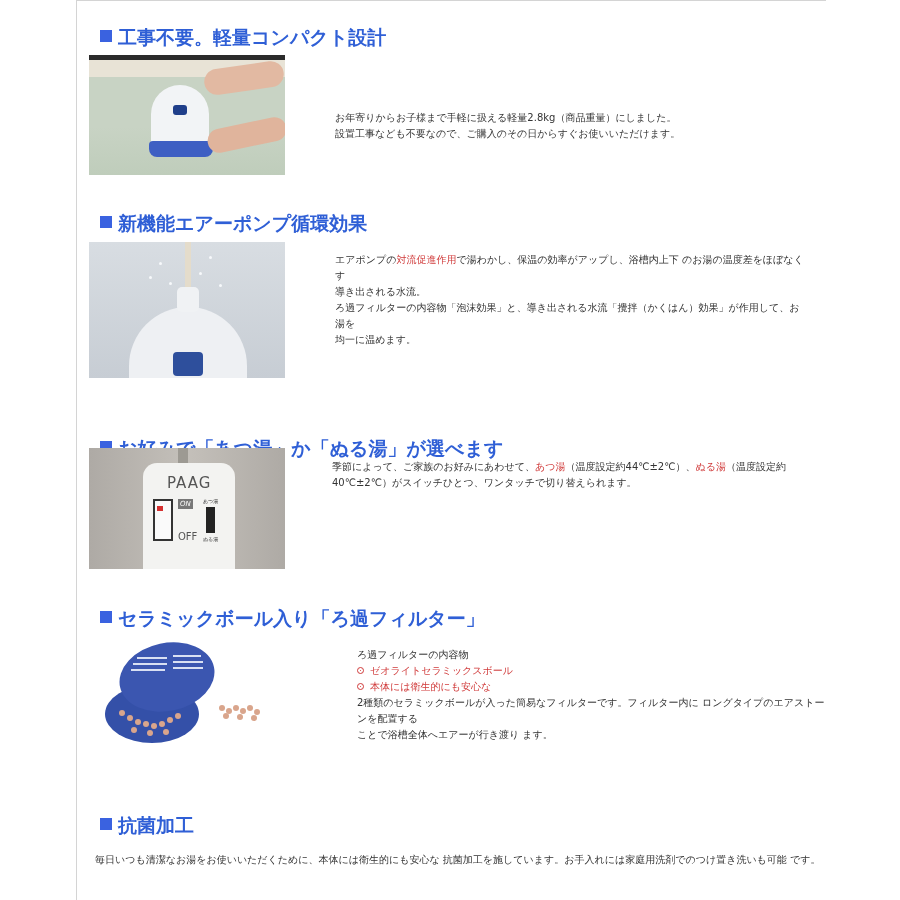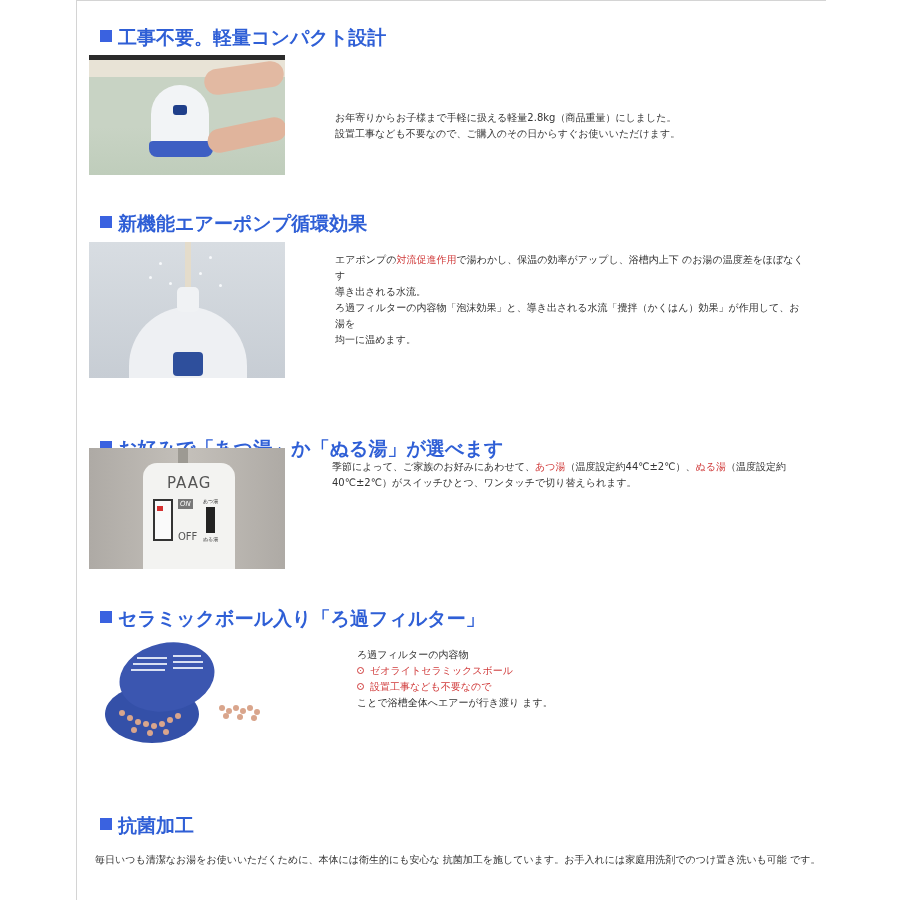--- a/index.html
+++ b/index.html
@@ -138,21 +138,22 @@
   <div class="ball" style="left:151px;top:73px"></div>
   <div class="ball" style="left:158px;top:70px"></div>
   <div class="ball" style="left:165px;top:74px"></div>
   <div class="ball" style="left:134px;top:78px"></div>
   <div class="ball" style="left:148px;top:79px"></div>
   <div class="ball" style="left:162px;top:80px"></div>
 </div>
 <div class="body-text" style="left:335px; top:647px; width:470px;margin-left:22px;">
   <div>ろ過フィルターの内容物</div>
   <div class="red"><span class="ok-icon"></span><span>ゼオライトセラミックスボール</span></div>
-  <div class="red"><span class="ok-icon"></span><span>設置工事なども不要なので</span></div>
+  <div class="red"><span class="ok-icon"></span><span>本体には衛生的にも安心な</span></div>
+  <div>2種類のセラミックボールが入った簡易なフィルターです。フィルター内に ロングタイプのエアストーンを配置する</div>
   <div>ことで浴槽全体へエアーが行き渡り ます。</div>
   <div style="height:16px"></div>
 </div>
 
 <div class="heading" style="top:813px;">
   <span class="sq"></span><span>抗菌加工</span>
 </div>
 <div class="body-text" style="left:95px; top:852px; width:760px; white-space:nowrap;">
   <div>毎日いつも清潔なお湯をお使いいただくために、本体には衛生的にも安心な 抗菌加工を施しています。お手入れには家庭用洗剤でのつけ置き洗いも可能 です。</div>
 </div>

